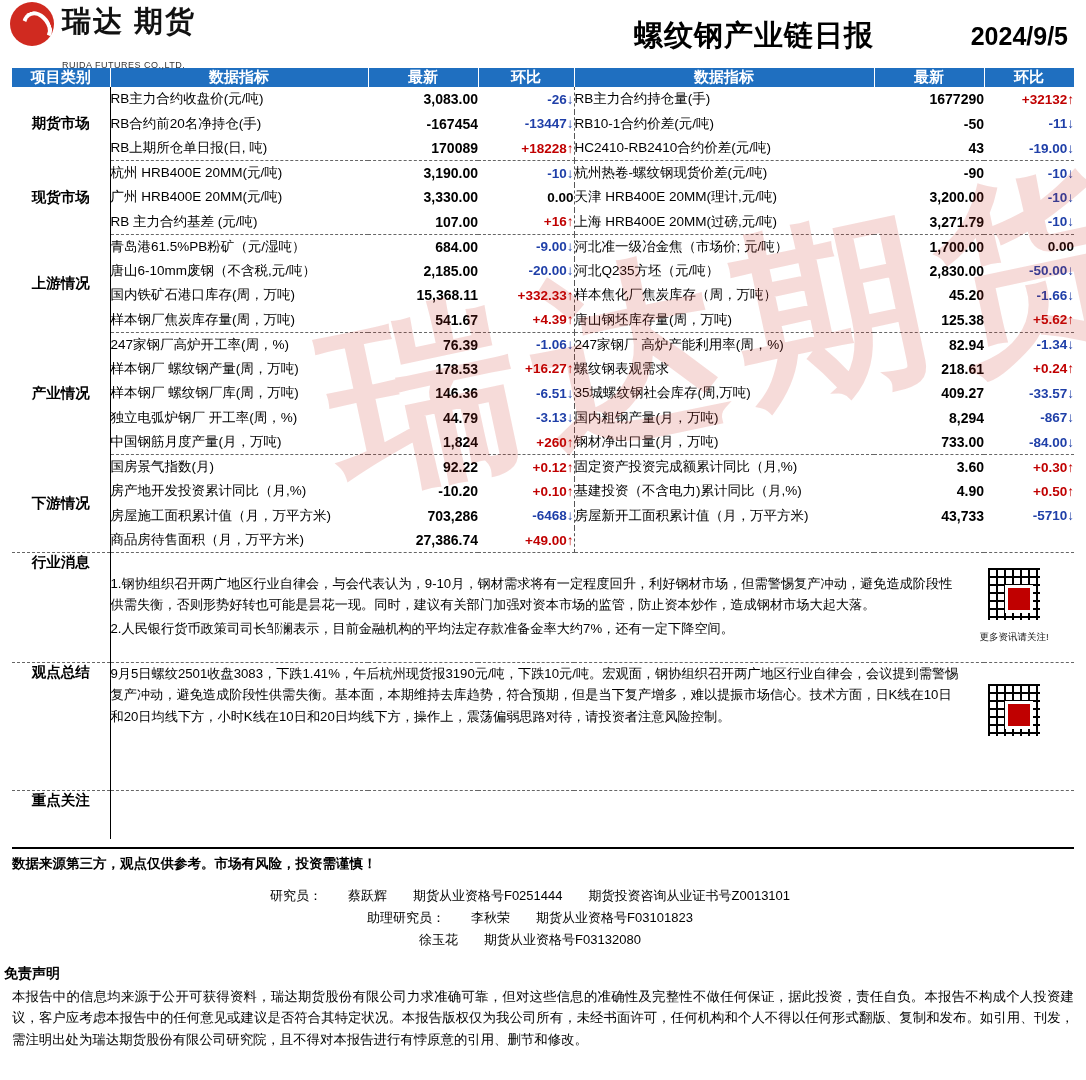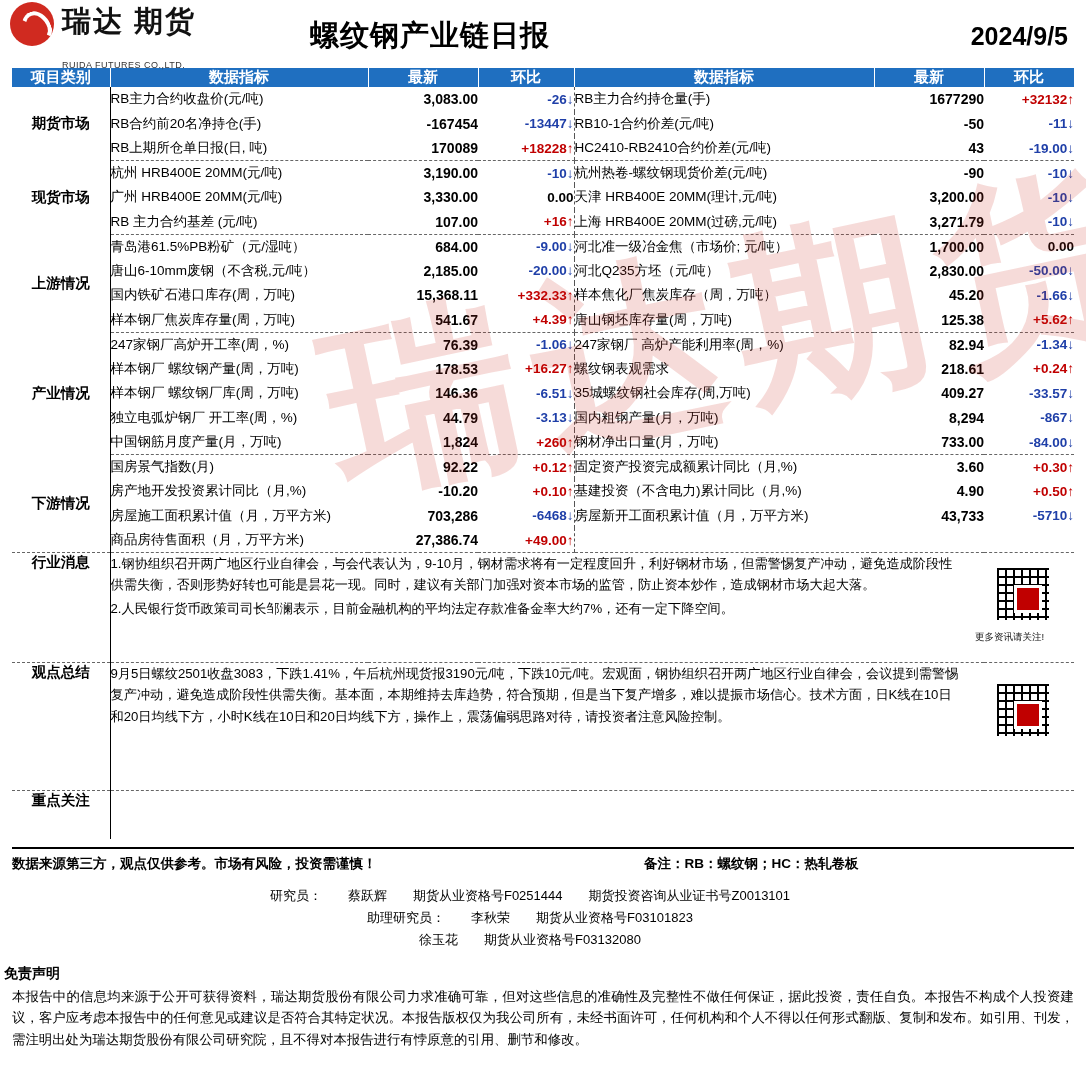--- a/index.html
+++ b/index.html
@@ -27,21 +27,21 @@
   .logo-mark:after{
     content:""; position:absolute; left:11px; top:9px; width:22px; height:26px;
     border:4px solid #fff; border-radius:50% 50% 50% 50%/60% 60% 40% 40%;
     border-left-color:transparent; border-bottom-color:transparent;
     transform:rotate(-20deg);
   }
   .logo-text { margin-left:8px; }
   .logo-cn { font-size:29px; font-weight:bold; letter-spacing:2px; color:#111; }
   .logo-en { font-size:9px; color:#333; letter-spacing:0.5px; margin-top:18px;}
   .title-main {
-    flex:1; text-align:left; font-size:29px; font-weight:bold; letter-spacing:1px;
+    flex:1; text-align:right; font-size:29px; font-weight:bold; letter-spacing:1px;
   }
   .title-date { width:200px; text-align:right; font-size:25px; font-weight:bold; padding-right:6px;}
 
   
   table.main { border-collapse:collapse; width:1062px; margin:0 12px; table-layout:fixed; }
   table.main td, table.main th { padding:0; }
   .thead td {
     background:#1f6fc0; color:#fff; font-weight:bold; font-size:15px;
     text-align:center; height:15px; border-right:1px solid #fff;
   }
@@ -63,21 +63,21 @@
 
   
   col.c1{width:98px}  col.c2{width:258px} col.c3{width:110px} col.c4{width:96px}
   col.c5{width:300px} col.c6{width:110px} col.c7{width:90px}
 
   
   .block-row td { border-top:1px dashed #666; vertical-align:top; }
   .block-cat { text-align:center; font-weight:bold; font-size:14.5px; border-right:1px solid #000; vertical-align:middle;}
   .block-body { padding:8px 10px 8px 10px; font-size:13.2px; line-height:1.62; position:relative; }
   .block-body p { margin:0 0 2px 0; }
-  .qr-wrap { position:absolute; right:3px; top:10px; width:96px;}
+  .qr-wrap { position:absolute; right:12px; top:10px; text-align:center; width:96px;}
   .qr {
     width:62px; height:62px; margin:0 auto;
     background:
       linear-gradient(90deg,#000 2px, transparent 2px) 0 0/8px 8px,
       linear-gradient(#000 2px, transparent 2px) 0 0/8px 8px,
       #fff;
     border:5px solid #fff; outline:1px solid #fff; position:relative;
     box-shadow:0 0 0 1px #fff;
   }
   .qr:before{
@@ -304,21 +304,21 @@
           <td class="val"></td>
           <td class="chg flat"></td>
         </tr>
         <tr class="block-row">
           <td class="block-cat">行业消息</td>
           <td class="block-body" colspan="6" style="border-left:1px solid #000;height:110px;">
             <div class="qr-wrap">
               <div class="qr"></div>
               <div class="qr-cap">更多资讯请关注!</div>
             </div>
-            <p style="padding-right:110px;">1.钢协组织召开两广地区行业自律会，与会代表认为，9-10月，钢材需求将有一定程度回升，利好钢材市场，但需警惕复产冲动，避免造成阶段性供需失衡，否则形势好转也可能是昙花一现。同时，建议有关部门加强对资本市场的监管，防止资本炒作，造成钢材市场大起大落。</p>
+            <p style="padding-right:110px;margin-top:20px;">1.钢协组织召开两广地区行业自律会，与会代表认为，9-10月，钢材需求将有一定程度回升，利好钢材市场，但需警惕复产冲动，避免造成阶段性供需失衡，否则形势好转也可能是昙花一现。同时，建议有关部门加强对资本市场的监管，防止资本炒作，造成钢材市场大起大落。</p>
             <p style="padding-right:110px;">2.人民银行货币政策司司长邹澜表示，目前金融机构的平均法定存款准备金率大约7%，还有一定下降空间。</p>
           </td>
         </tr>
         <tr class="block-row">
           <td class="block-cat">观点总结</td>
           <td class="block-body" colspan="6" style="border-left:1px solid #000;height:128px;">
             <div class="qr-wrap" style="top:16px;">
               <div class="qr"></div>
             </div>
             <p style="padding-right:110px;">9月5日螺纹2501收盘3083，下跌1.41%，午后杭州现货报3190元/吨，下跌10元/吨。宏观面，钢协组织召开两广地区行业自律会，会议提到需警惕复产冲动，避免造成阶段性供需失衡。基本面，本期维持去库趋势，符合预期，但是当下复产增多，难以提振市场信心。技术方面，日K线在10日和20日均线下方，小时K线在10日和20日均线下方，操作上，震荡偏弱思路对待，请投资者注意风险控制。</p>
@@ -327,21 +327,20 @@
         <tr class="block-row focus-row">
           <td class="block-cat">重点关注</td>
           <td class="block-body" colspan="6" style="border-left:1px solid #000;"></td>
         </tr>
       </tbody>
   </table>
 
   <div class="footline"></div>
   <div class="foot-note">
     <div class="left">数据来源第三方，观点仅供参考。市场有风险，投资需谨慎！</div>
-    <div class="right">备注：RB：螺纹钢；HC：热轧卷板</div>
   </div>
 
   <div class="researchers">
     <div class="ln">
       <span>研究员：</span><span>蔡跃辉</span><span>期货从业资格号F0251444</span><span>期货投资咨询从业证书号Z0013101</span>
     </div>
     <div class="ln">
       <span>助理研究员：</span><span>李秋荣</span><span>期货从业资格号F03101823</span>
     </div>
     <div class="ln">

